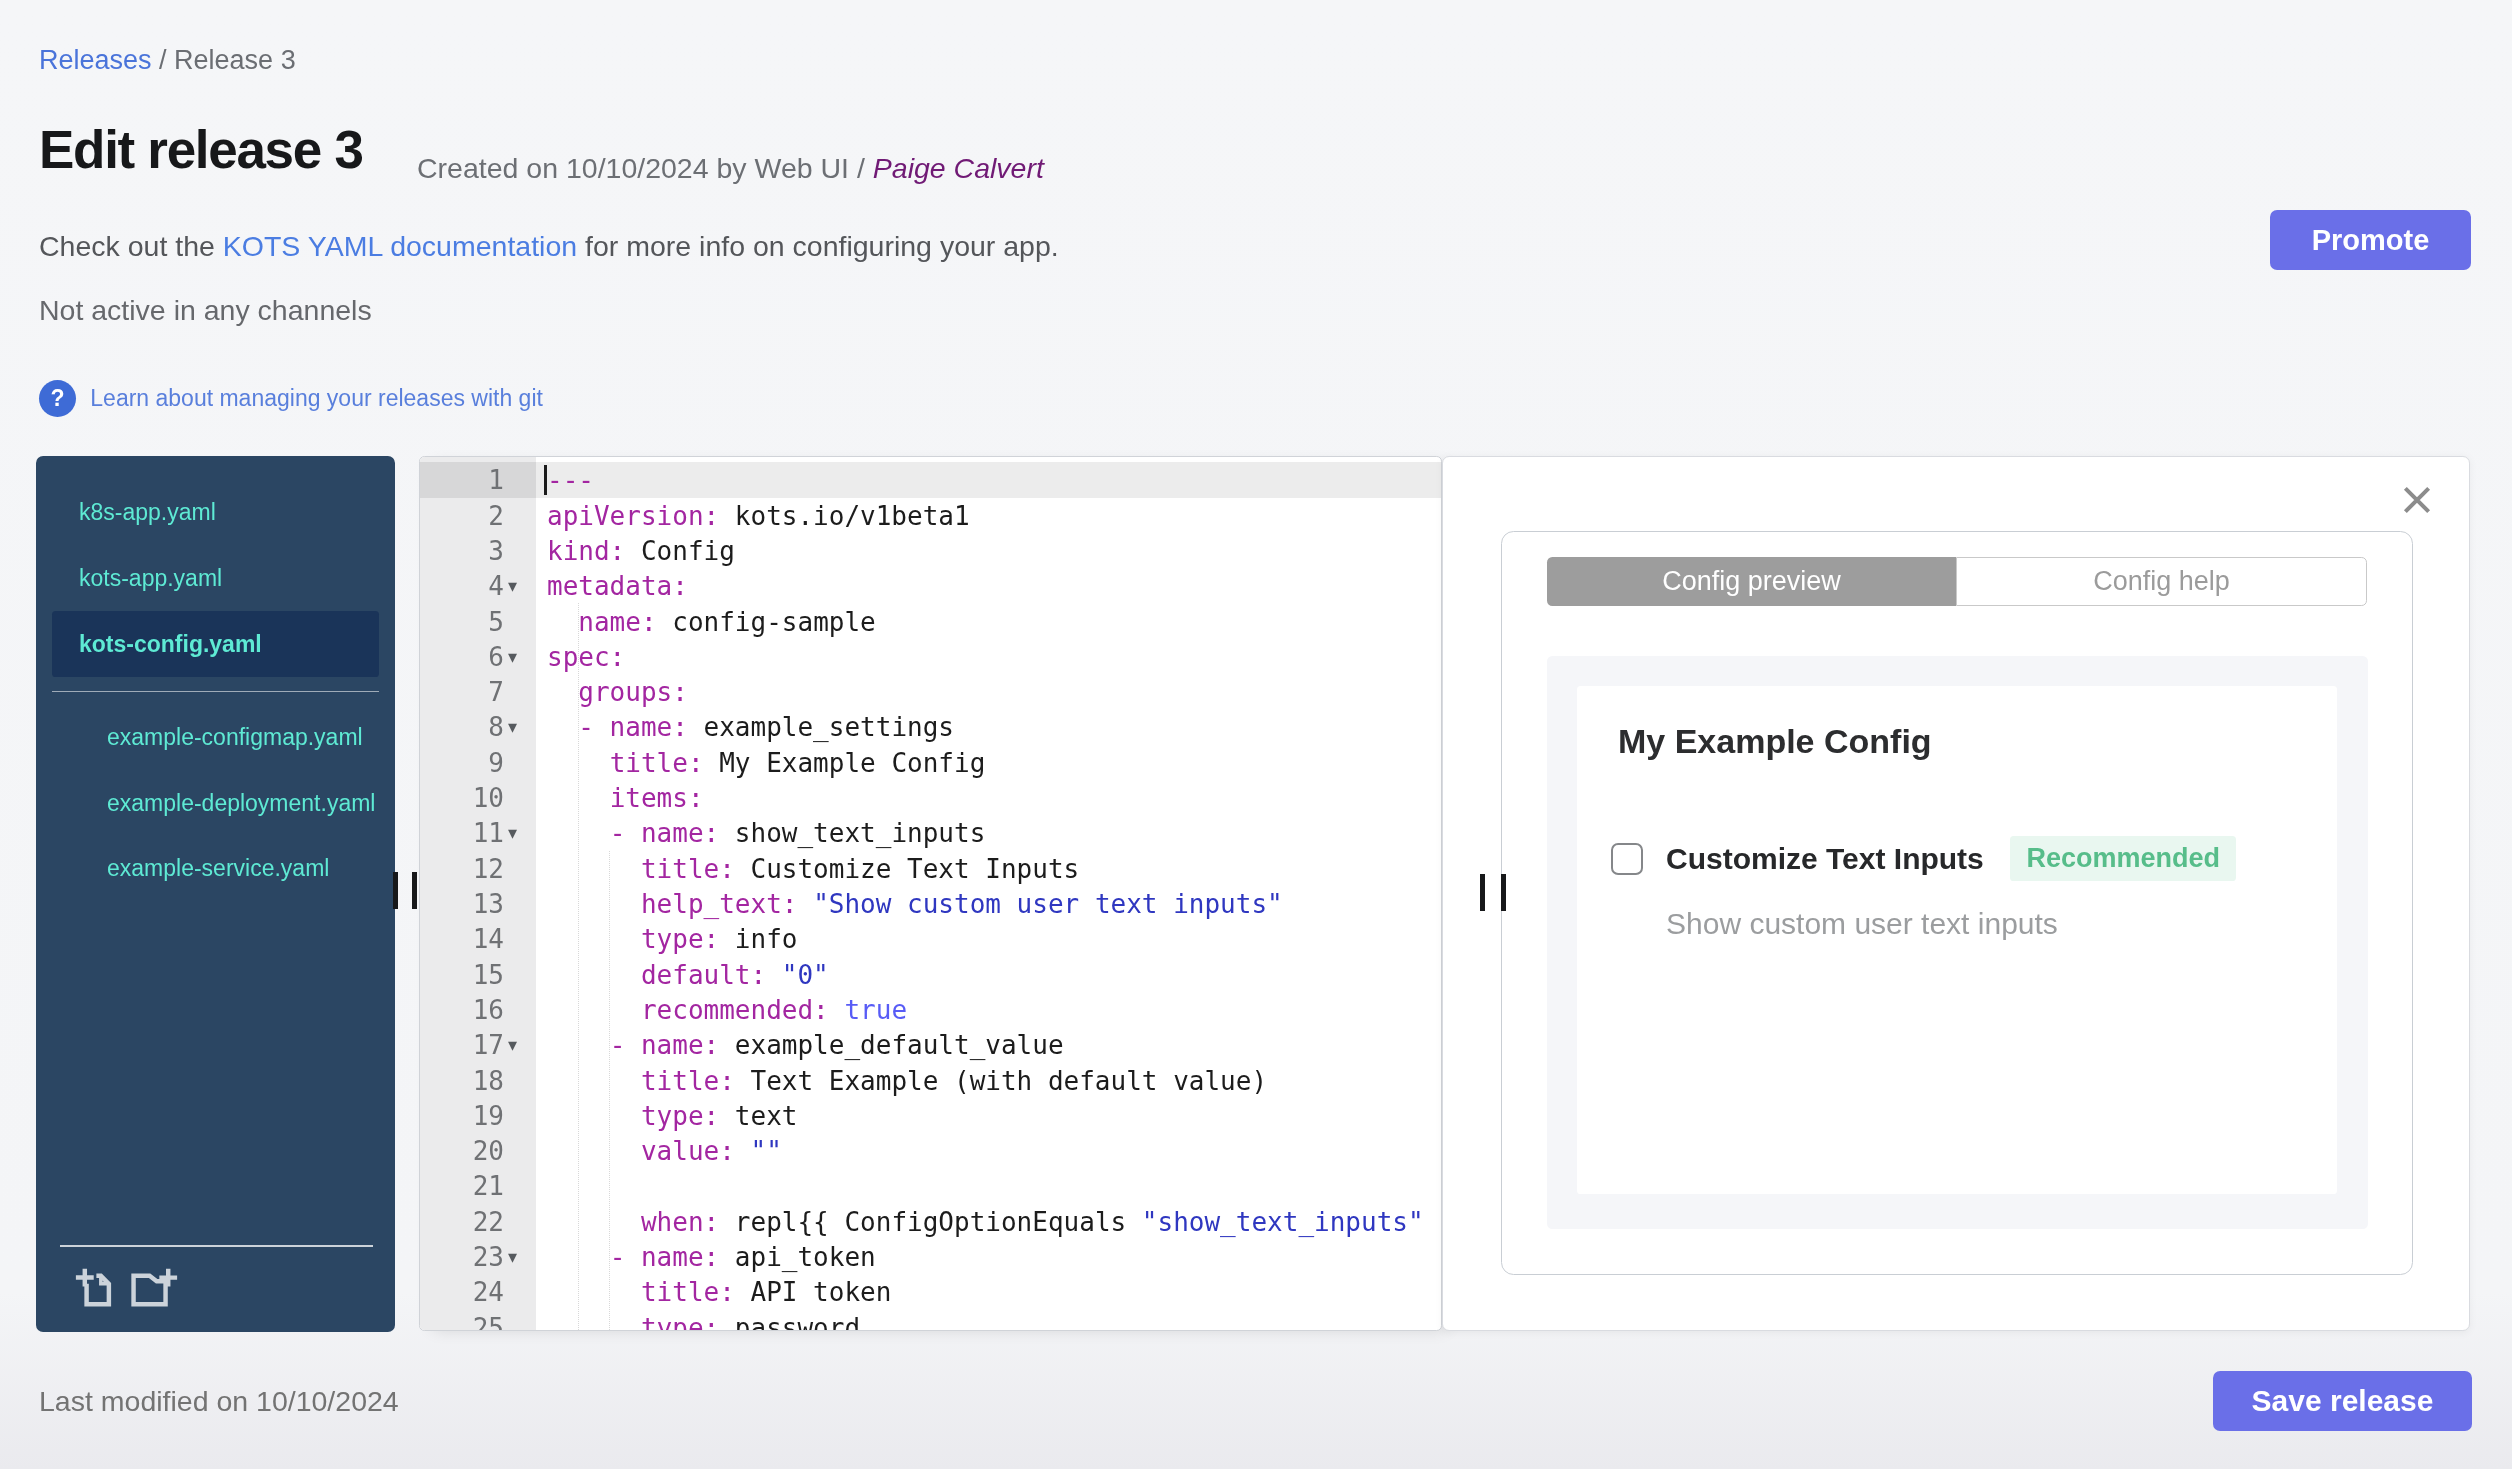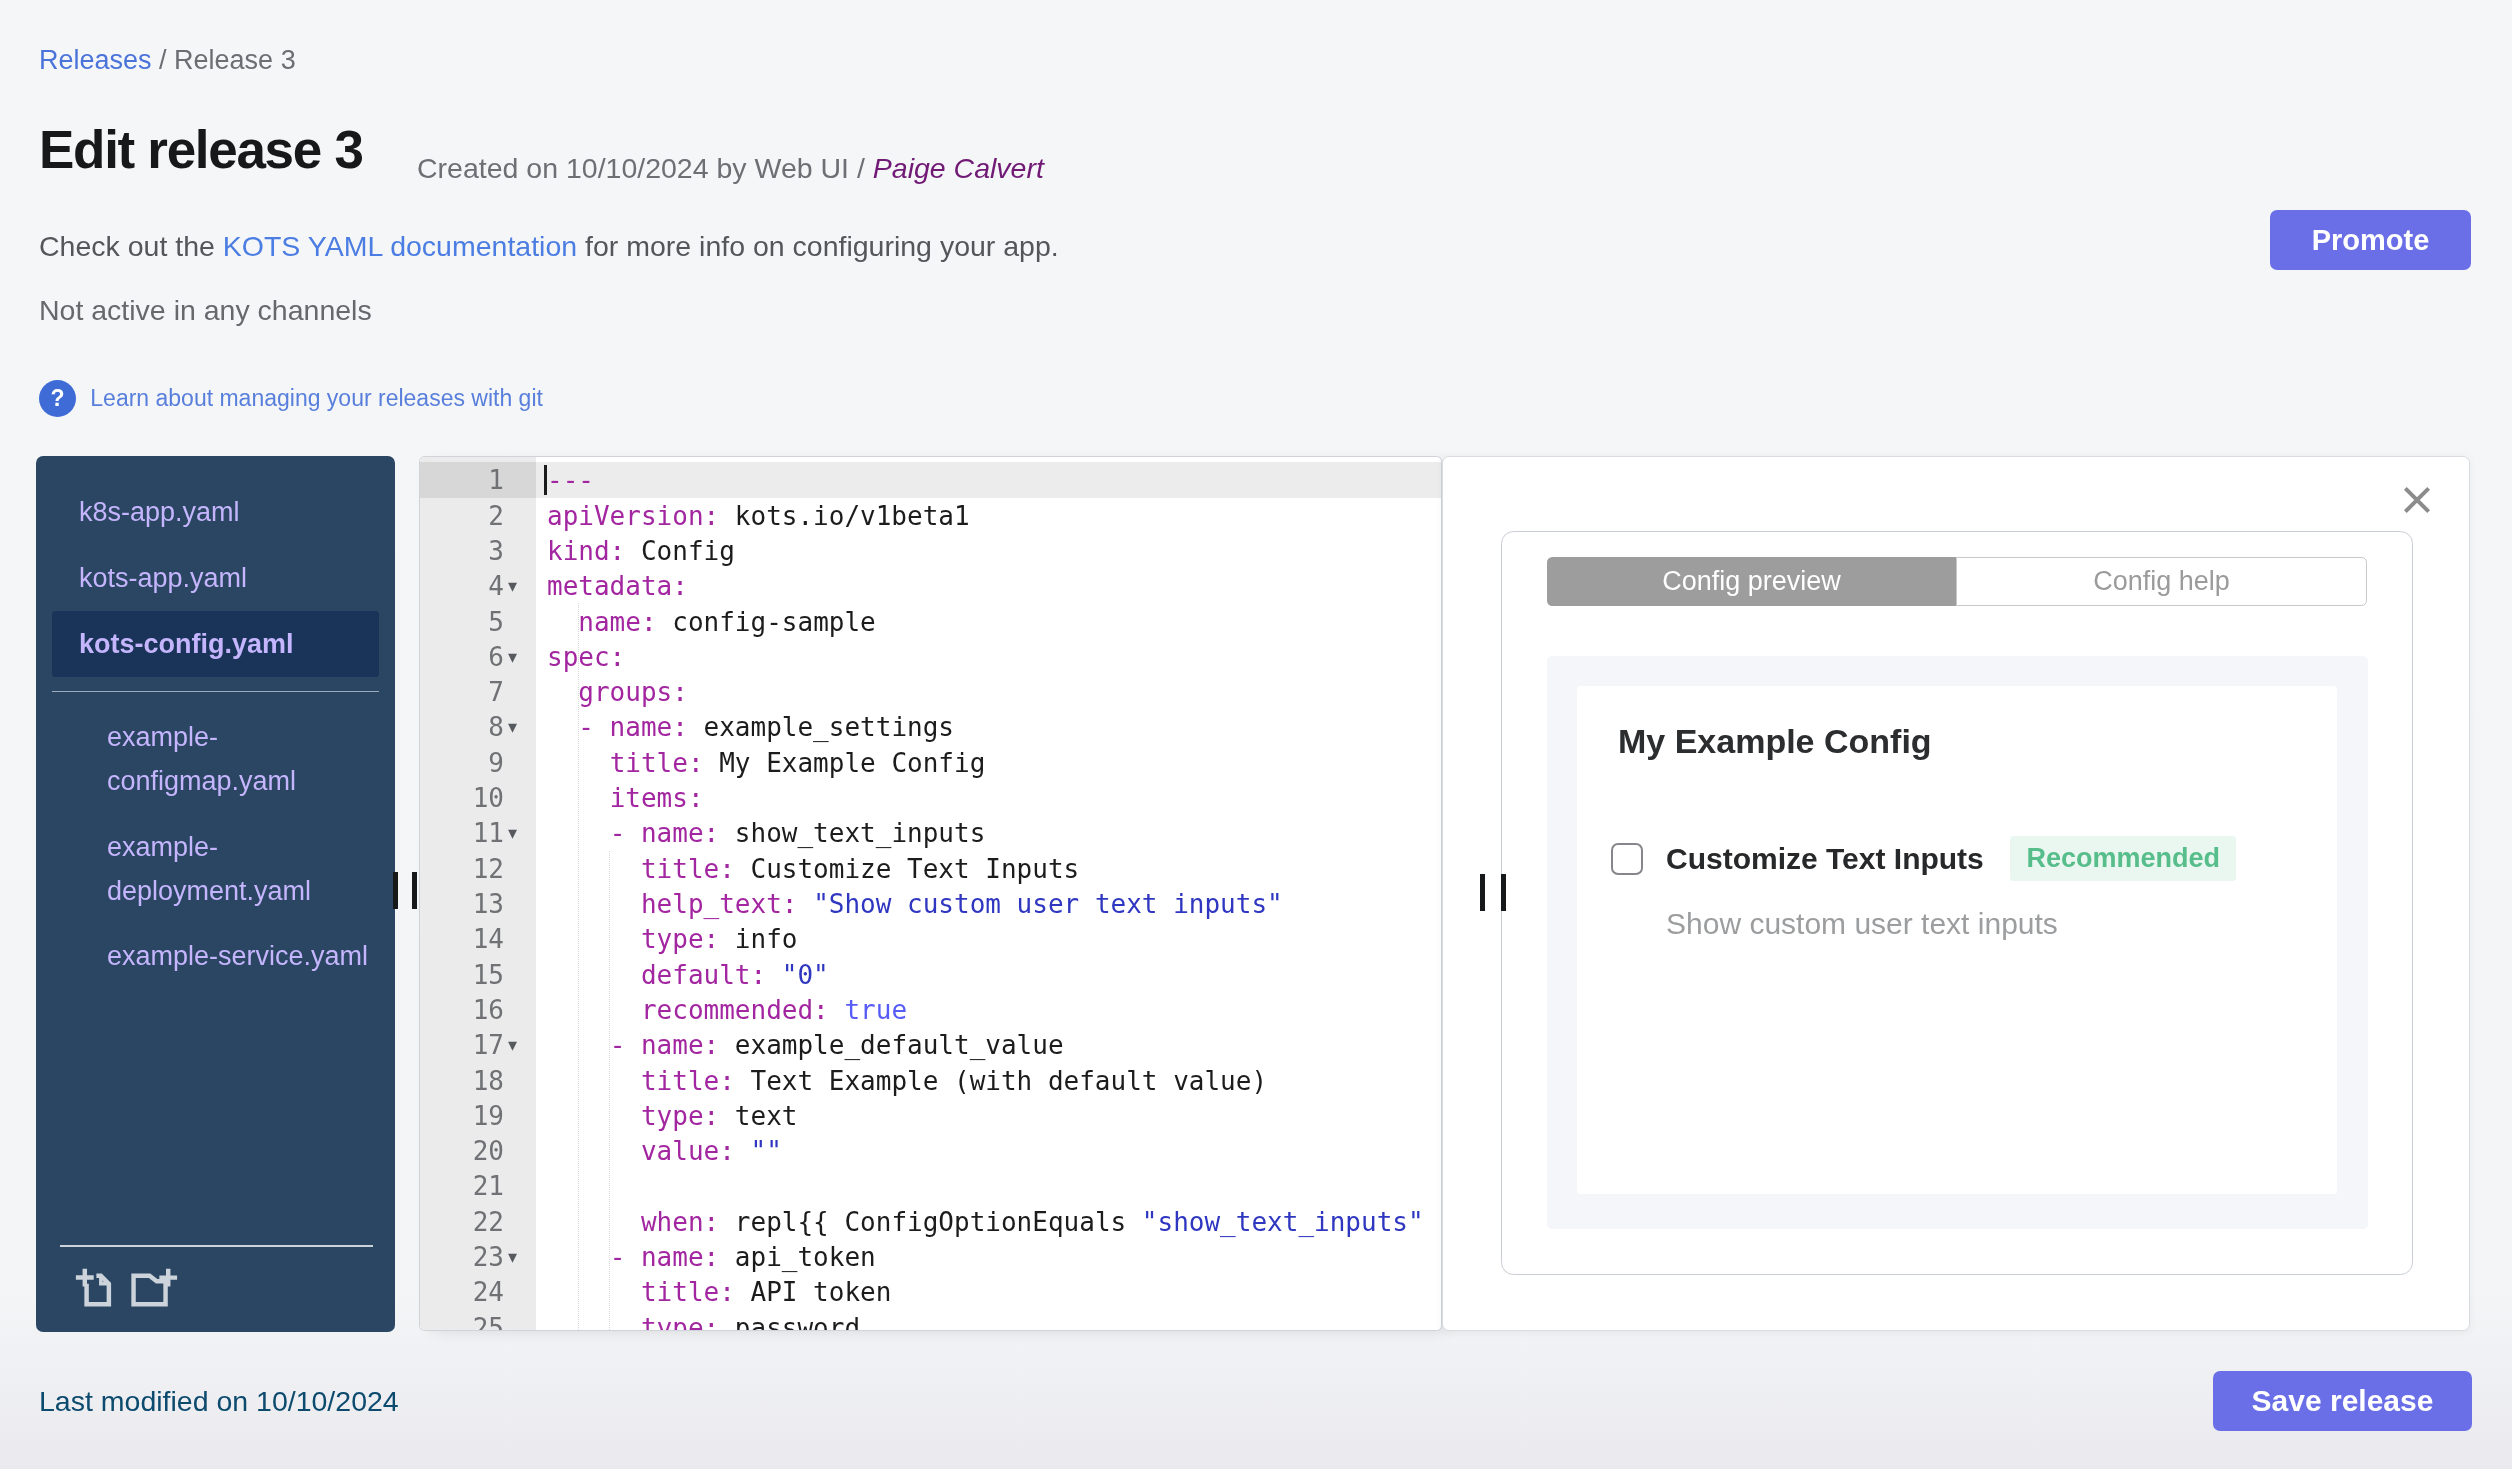--- a/index.html
+++ b/index.html
@@ -26,21 +26,21 @@
   .git-link { font-size:23px; color:#597fdc; text-decoration:none; cursor:pointer; }
   .btn { background:#6a6fe8; color:#fff; border:none; border-radius:7.1px; font-weight:bold;
          font-family:"Liberation Sans",sans-serif; cursor:pointer;
          display:flex; align-items:center; justify-content:center; }
   .promote-btn { left:2270px; top:210px; width:201px; height:60px; font-size:29px; }
   .save-btn { left:2213px; top:1371px; width:259px; height:60px; font-size:30px; }
 
   
   .sidebar { left:36px; top:456px; width:359px; height:876px; background:#2b4663;
              border-radius:7.1px; padding-top:23px; }
-  .sb-file { color:#c4b5fd; font-size:27px; cursor:pointer; }
+  .sb-file { color:#5eead4; font-size:23px; cursor:pointer; }
   .sb-file.single { height:66px; line-height:66px; padding-left:43px; }
   .sb-file.selected { background:#1a3459; margin:0 16px; padding-left:27px; border-radius:3.6px; font-weight:bold; }
   .sb-div1 { border-top:1.8px solid rgba(255,255,255,0.55); margin:14.3px 16px 12.5px 16px; }
   .sb-file.multi { padding:10.7px 0 10.7px 43px; line-height:44px; width:339px; }
   .sb-file.multi .wrapbox { display:inline-block; width:294px;margin-left:28px; }
   .sb-div2 { position:absolute; left:24px; right:22px; bottom:85px; border-top:2.7px solid #ccd3da; }
   .sb-actions { position:absolute; left:39px; bottom:19.6px; display:flex; gap:14.3px; }
   .sb-actions .icon-btn { background:none; border:none; cursor:pointer; padding:0; }
 
   
@@ -78,21 +78,21 @@
   .whitecard { position:absolute; left:30px; top:30px; width:760px; height:508px; background:#fff; border-radius:3.6px; }
   .cfg-title { position:absolute; left:41px; top:36px; font-size:34px; font-weight:bold; color:#2c2d2f; }
   .cfg-row { position:absolute; left:34px; top:150px; display:flex; align-items:center; gap:23px; }
   .checkbox { width:32px; height:32px; border:2.7px solid #85878a; border-radius:7.1px; background:#fff; cursor:pointer; }
   .cfg-label { font-size:30px; font-weight:bold; color:#27282a; }
   .badge { background:#e9f7f0; color:#57bd8a; font-size:27px; font-weight:bold;
            padding:7.1px 16px; border-radius:3.6px; margin-left:3.6px; }
   .cfg-help { position:absolute; left:89px; top:221px; font-size:30px; color:#9b9d9f; }
 
   
-  .footer-text { left:39px; top:1385px; font-size:28.5px; color:#0c4a6e; }
+  .footer-text { left:39px; top:1385px; font-size:28.5px; color:#737373; }
 </style>
 </head>
 <body>
 
 <div class="abs breadcrumb">
   <a>Releases</a><span> / </span><span>Release 3</span>
 </div>
 
 <div class="abs page-title">Edit release 3</div>
 

